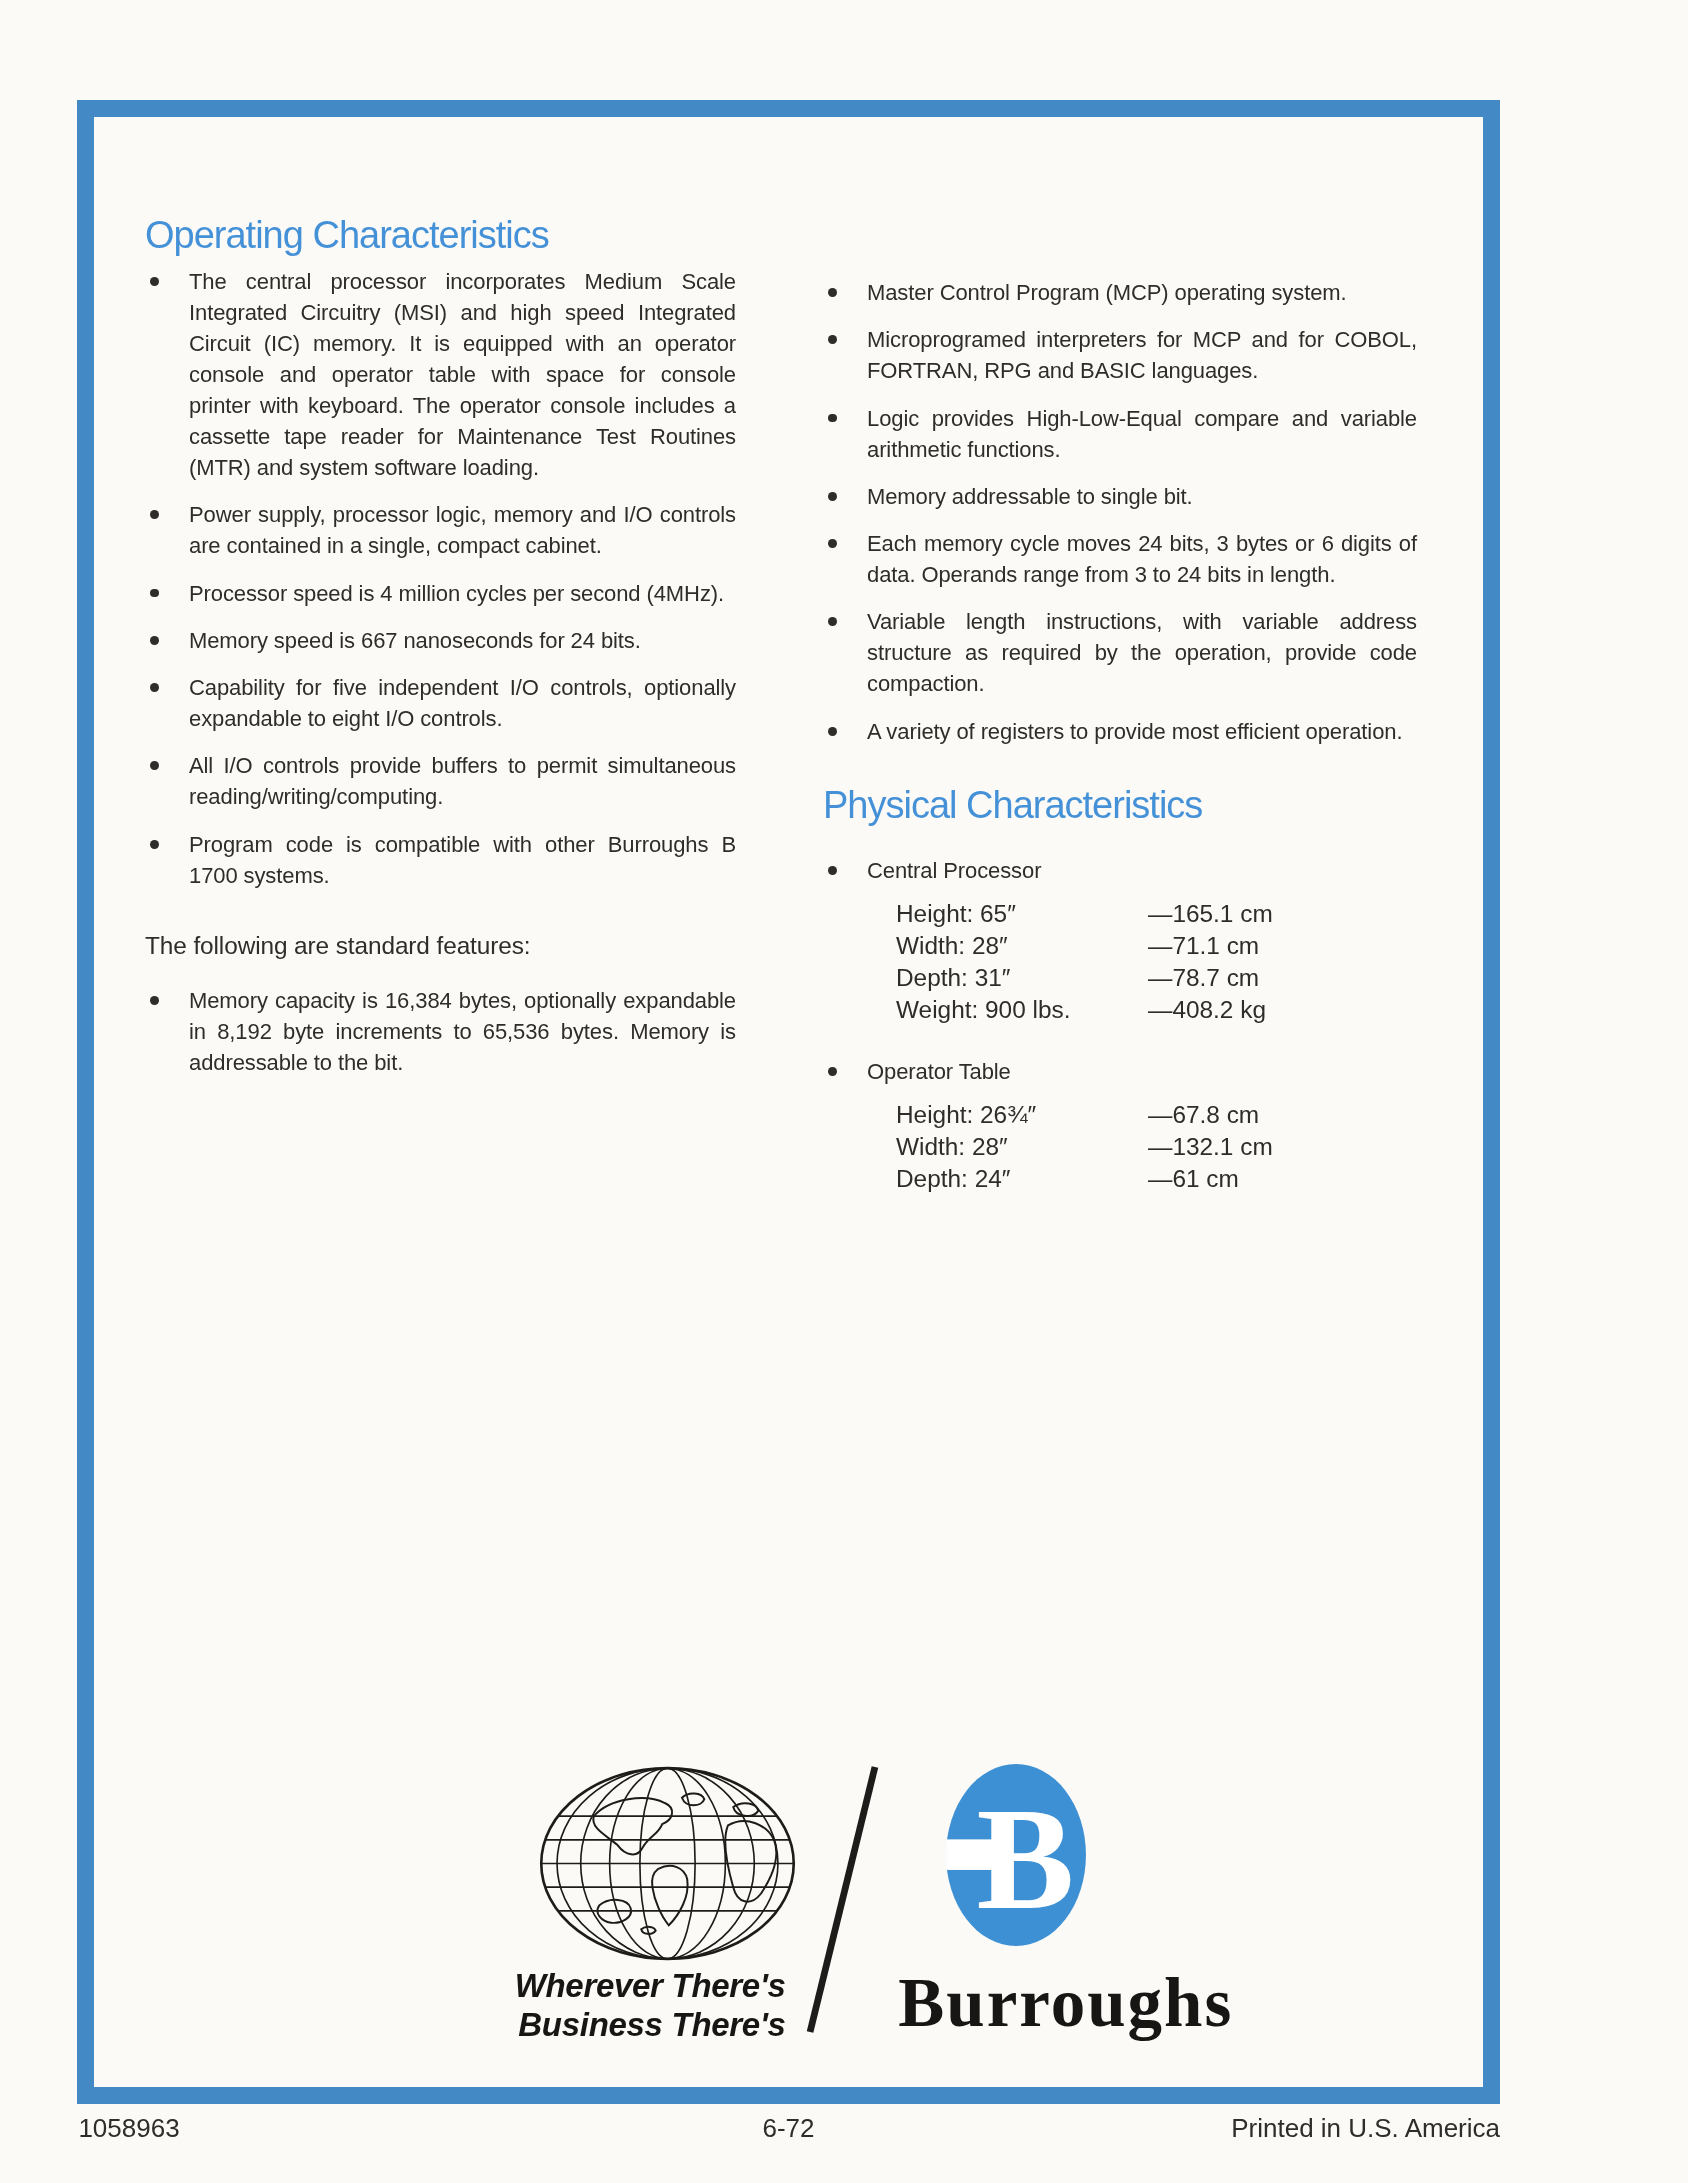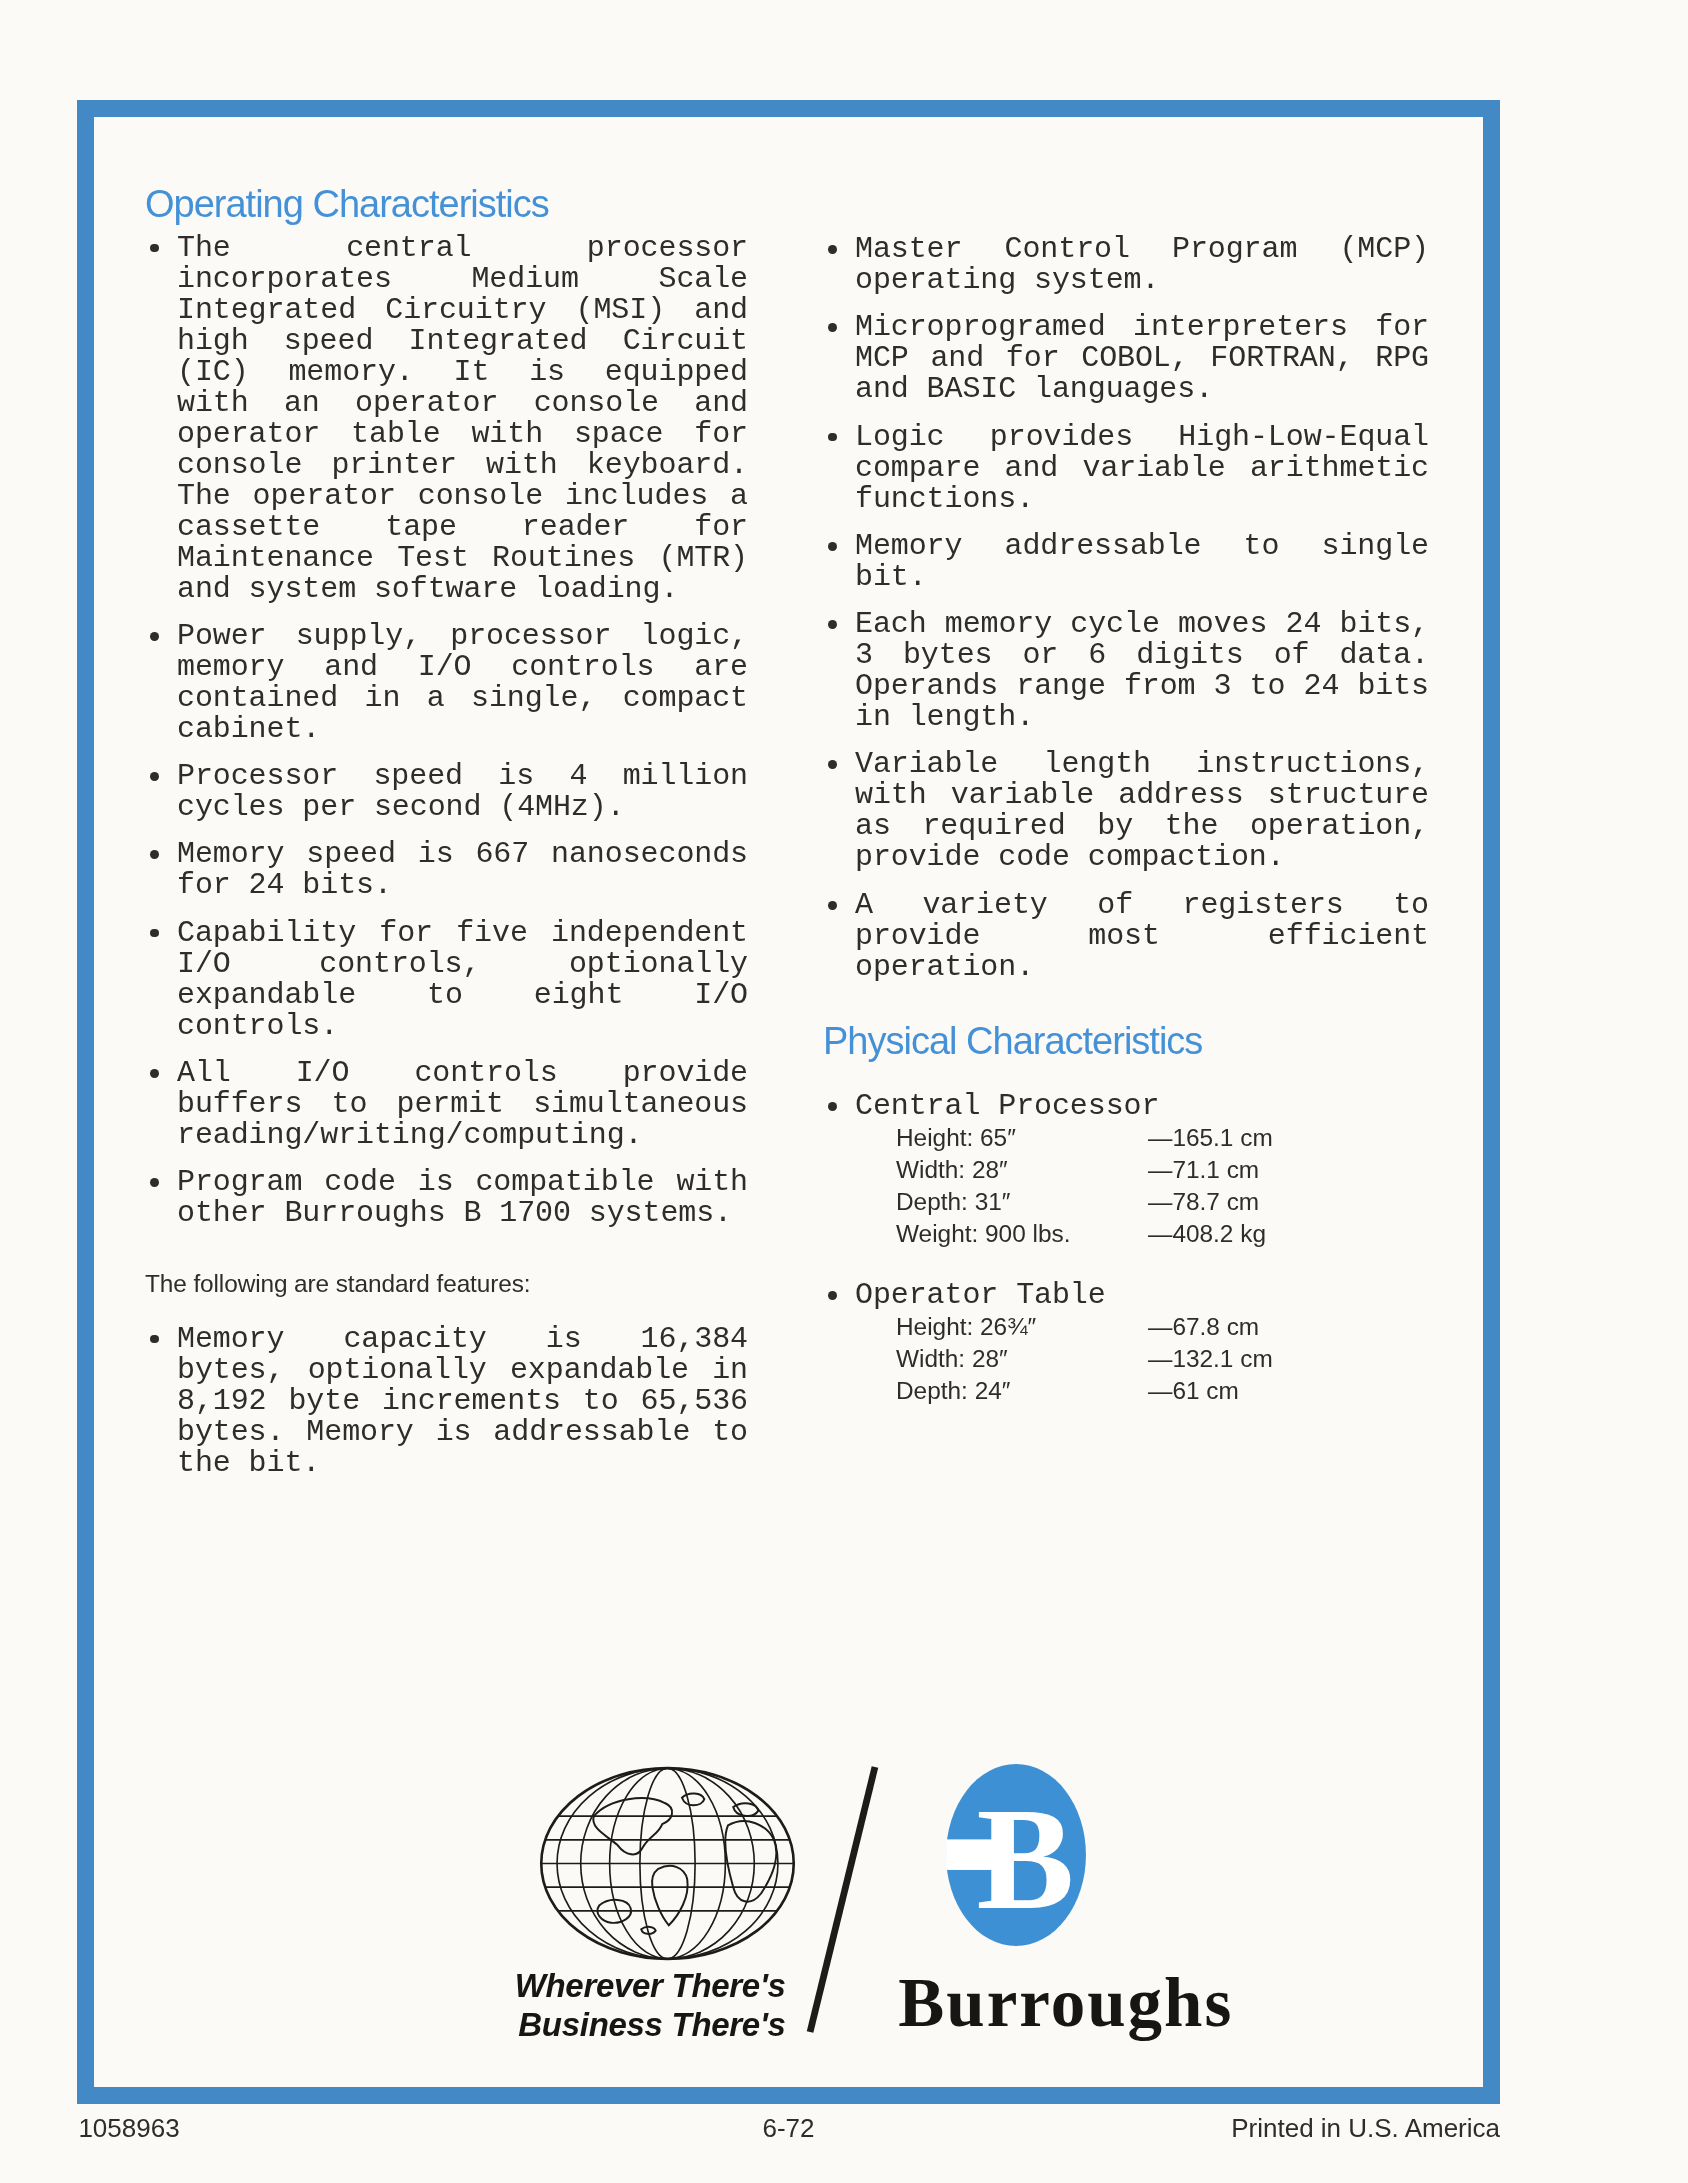--- a/index.html
+++ b/index.html
@@ -18,44 +18,43 @@
     color:var(--ink);
     overflow:hidden;
   }
   .frame{
     position:absolute;left:77px;top:100px;width:1423px;height:2004px;
     border:17.6px solid var(--frame-blue);
     background:transparent;
   }
   .content{
     position:absolute;inset:0;
-    padding:68px 54px 0 51px;
+    padding:99px 54px 0 51px;
   }
   .columns{display:flex;gap:75px;align-items:flex-start;}
   .col-left{width:603px;flex:0 0 auto;}
   .col-right{width:606px;flex:0 0 auto;padding-top:49px;}
 
   h2.section-heading{
     margin:0 0 9.5px 0;
     font-size:38px;line-height:1;font-weight:400;
     letter-spacing:-1px;
     color:var(--heading-blue);
   }
   h2.physical-heading{margin-top:39px;margin-bottom:31px;}
 
   ul.bullets{list-style:none;margin:0;padding:0;}
   li.bullet{position:relative;padding-left:32px;margin:0 0 16.3px 0;}
   li.bullet .dot{
     position:absolute;left:5.4px;top:11px;width:8.8px;height:8.8px;border-radius:50%;
     background:var(--ink);
   }
   li.bullet p{
-    margin:0;font-size:30px;line-height:31px;letter-spacing:-0.1px;
+    margin:12px;font-size:22px;line-height:31px;letter-spacing:-0.1px;
     text-align:justify;
-    font-family:Liberation Mono, monospace;
   }
   p.intro{
     margin:39px 0 24.4px 0;font-size:24.4px;line-height:31px;letter-spacing:-0.1px;
   }
 
   
   li.spec-group{margin-bottom:30px;}
   .spec-title{margin:0;font-size:24.4px;line-height:31px;text-align:left;}
   .spec-rows{margin:0 0 0 41px;}
   .spec-row{display:flex;font-size:24.4px;line-height:32px;}

